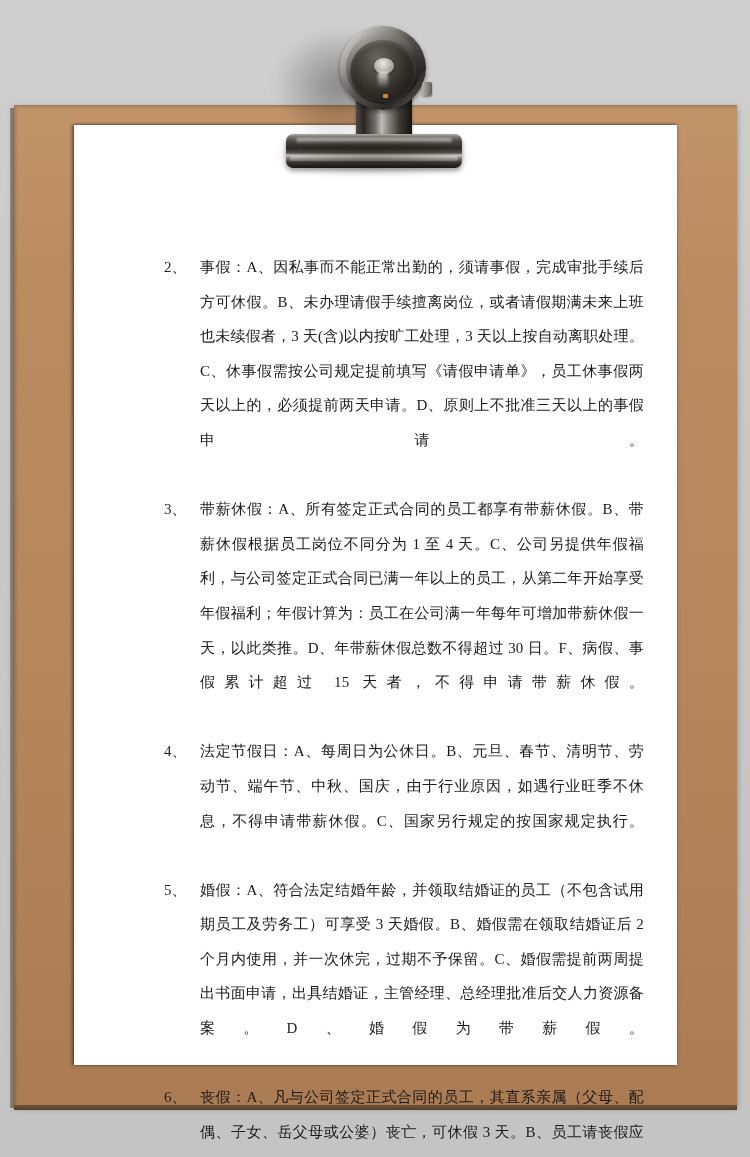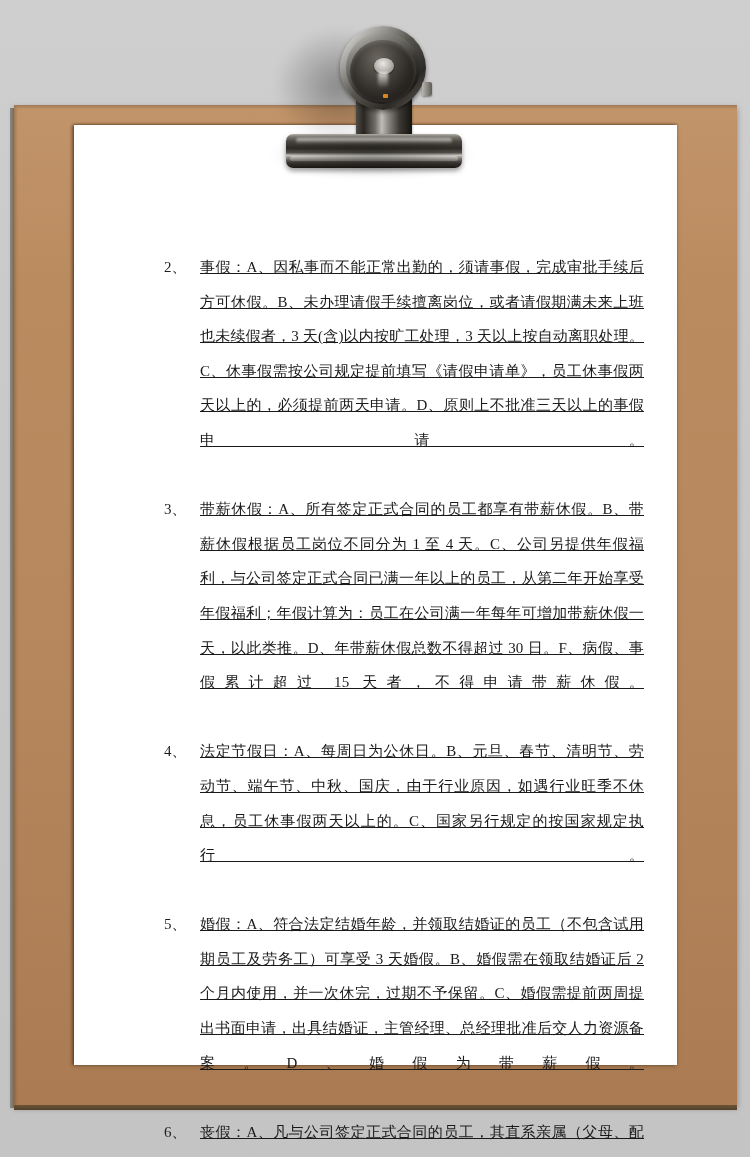--- a/index.html
+++ b/index.html
@@ -257,21 +257,20 @@
   }
   .para-text {
     flex: 1 1 auto;
     font-size: 15px;
     line-height: 34.6px;
     color: #1a1a1a;
     text-align: justify;
     text-justify: inter-character;
     letter-spacing: 0.15px;
     font-family: "Liberation Serif", "DejaVu Serif", serif;
-    text-decoration: underline;
   }
   .para-text::after {
     content: "";
     display: inline-block;
     width: 100%;
   }
 </style>
 </head>
 <body>
 
@@ -290,21 +289,21 @@
             <div class="para-text">事假：A、因私事而不能正常出勤的，须请事假，完成审批手续后方可休假。B、未办理请假手续擅离岗位，或者请假期满未来上班也未续假者，3 天(含)以内按旷工处理，3 天以上按自动离职处理。C、休事假需按公司规定提前填写《请假申请单》，员工休事假两天以上的，必须提前两天申请。D、原则上不批准三天以上的事假申请。</div>
           </div>
 
           <div class="para">
             <div class="para-num">3、</div>
             <div class="para-text">带薪休假：A、所有签定正式合同的员工都享有带薪休假。B、带薪休假根据员工岗位不同分为 1 至 4 天。C、公司另提供年假福利，与公司签定正式合同已满一年以上的员工，从第二年开始享受年假福利；年假计算为：员工在公司满一年每年可增加带薪休假一天，以此类推。D、年带薪休假总数不得超过 30 日。F、病假、事假累计超过 15 天者，不得申请带薪休假。</div>
           </div>
 
           <div class="para">
             <div class="para-num">4、</div>
-            <div class="para-text">法定节假日：A、每周日为公休日。B、元旦、春节、清明节、劳动节、端午节、中秋、国庆，由于行业原因，如遇行业旺季不休息，员工休事假两天以上的。C、国家另行规定的按国家规定执行。</div>
+            <div class="para-text">法定节假日：A、每周日为公休日。B、元旦、春节、清明节、劳动节、端午节、中秋、国庆，由于行业原因，如遇行业旺季不休息，不得申请带薪休假。C、国家另行规定的按国家规定执行。</div>
           </div>
 
           <div class="para">
             <div class="para-num">5、</div>
             <div class="para-text">婚假：A、符合法定结婚年龄，并领取结婚证的员工（不包含试用期员工及劳务工）可享受 3 天婚假。B、婚假需在领取结婚证后 2 个月内使用，并一次休完，过期不予保留。C、婚假需提前两周提出书面申请，出具结婚证，主管经理、总经理批准后交人力资源备案。D、婚假为带薪假。</div>
           </div>
 
           <div class="para">
             <div class="para-num">6、</div>
             <div class="para-text">丧假：A、凡与公司签定正式合同的员工，其直系亲属（父母、配偶、子女、岳父母或公婆）丧亡，可休假 3 天。B、员工请丧假应在亲属丧亡一个月内使用，申请丧假最迟应在休假当天提出申请。C、丧假为带薪假。</div>

